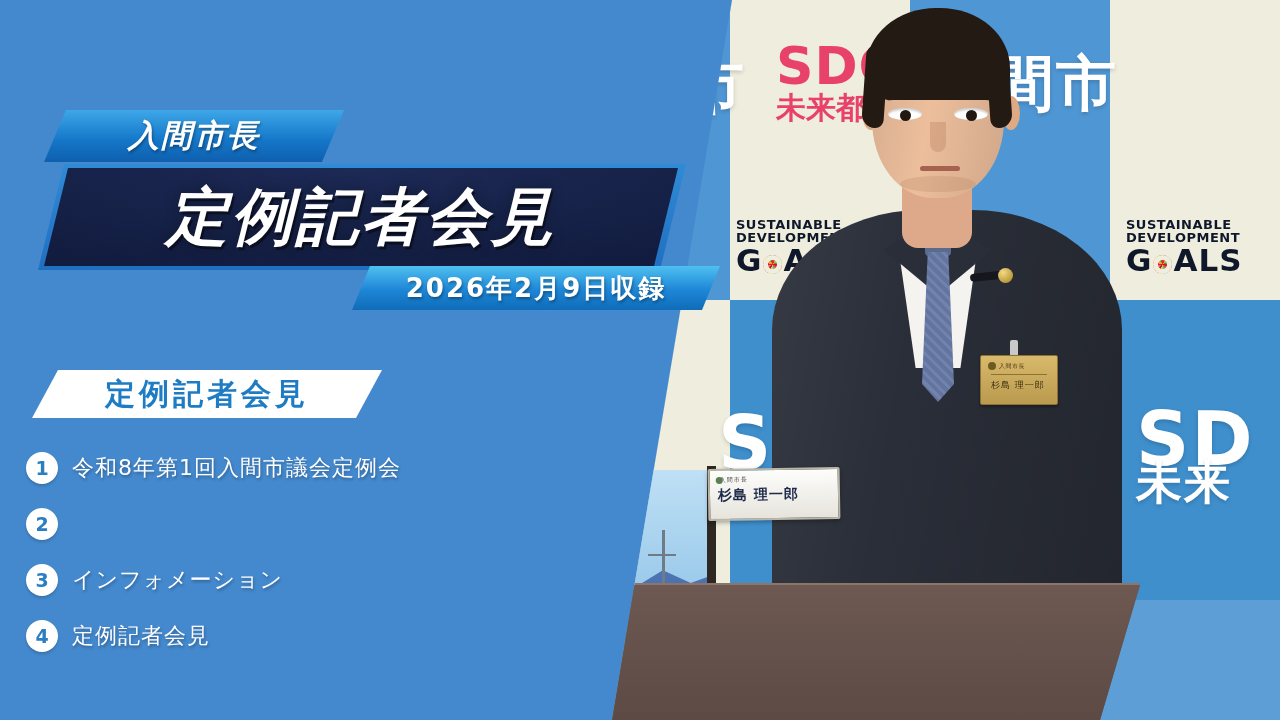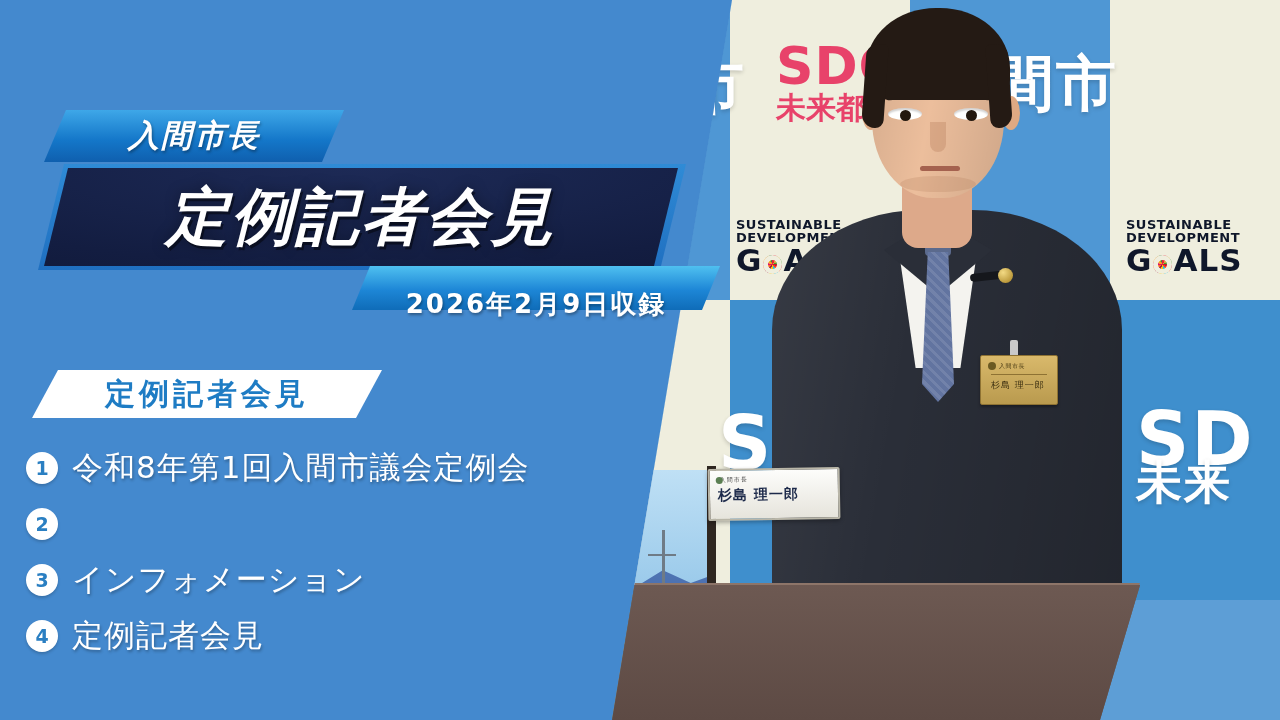--- a/index.html
+++ b/index.html
@@ -183,21 +183,21 @@
 
   
   #date-bar{
     position:absolute;left:352px;top:266px;width:368px;height:44px;
     background:linear-gradient(180deg,#4fc0f0 0%,#1d86d6 55%,#0f6cb8 100%);
     -webkit-clip-path:polygon(18px 0,368px 0,350px 44px,0 44px);
     clip-path:polygon(18px 0,368px 0,350px 44px,0 44px);
     box-shadow:0 4px 8px rgba(0,0,0,.25);
   }
   #date-text{
-    position:absolute;left:352px;top:282px;width:368px;height:44px;
+    position:absolute;left:352px;top:266px;width:368px;height:44px;
     display:flex;align-items:center;justify-content:center;
     color:#ffffff;font-size:26px;font-weight:700;letter-spacing:2px;
     text-shadow:1px 2px 3px rgba(0,0,0,.35);
   }
 
   
   #topics-header{
     position:absolute;left:32px;top:370px;width:350px;height:48px;
     background:#ffffff;
     -webkit-clip-path:polygon(26px 0,350px 0,324px 48px,0 48px);
@@ -215,21 +215,21 @@
   .topic-row{display:flex;align-items:center;height:56px;}
   .topic-num{
     flex:0 0 auto;width:32px;height:32px;border-radius:50%;
     background:#ffffff;color:#2a7fc2;
     font-size:19px;font-weight:700;
     display:flex;align-items:center;justify-content:center;
     box-shadow:0 2px 3px rgba(0,0,0,.18);
     margin-right:14px;
   }
   .topic-label{
-    color:#ffffff;font-size:31px;font-weight:500;letter-spacing:1px;
+    color:#ffffff;font-size:22px;font-weight:500;letter-spacing:1px;
     text-shadow:1px 2px 3px rgba(0,0,0,.30);white-space:nowrap;
   }
 </style>
 </head>
 <body>
 
 <div id="stage">
 
   <div id="photo-panel">
 

